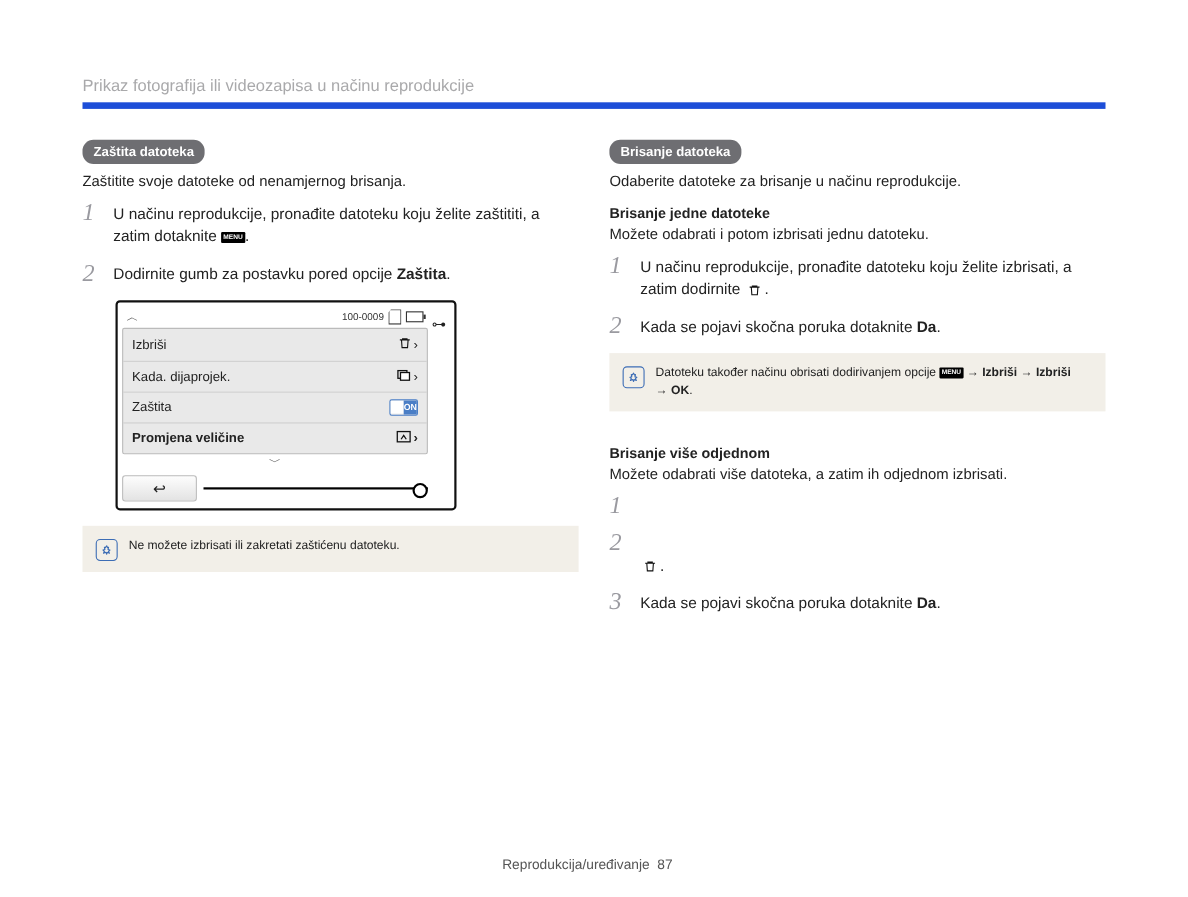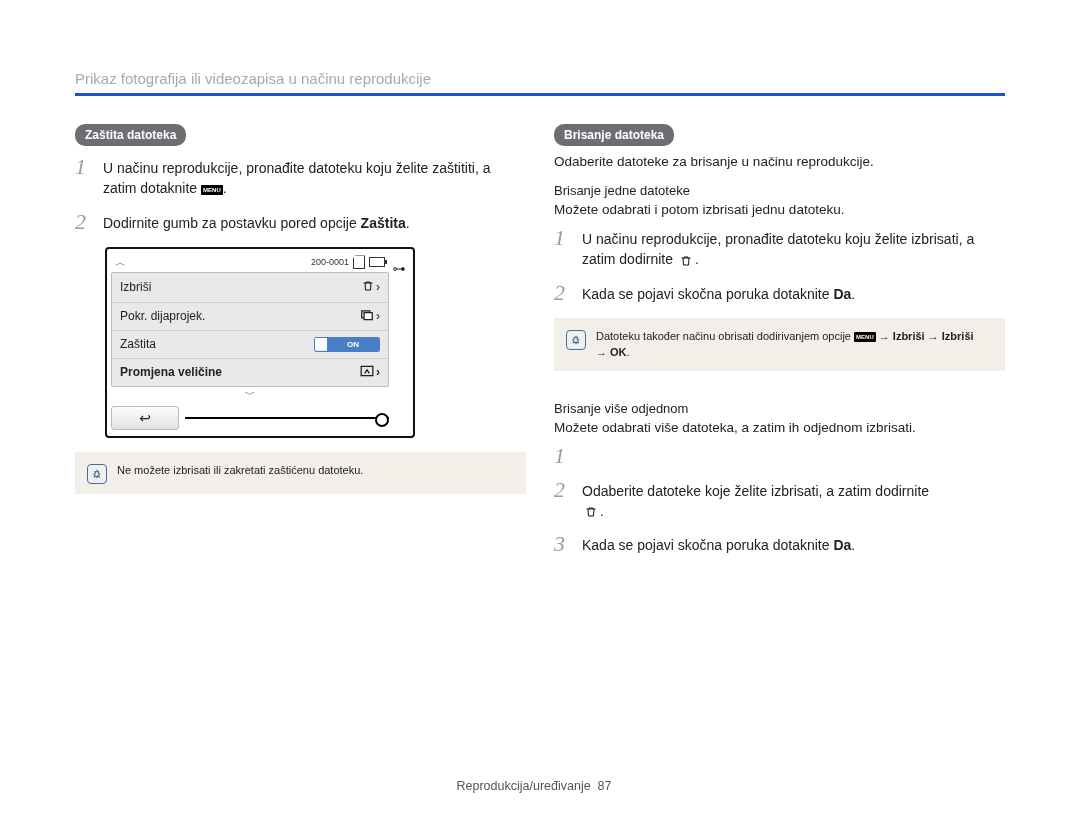--- a/index.html
+++ b/index.html
@@ -15,21 +15,21 @@
   .page {
     padding: 70px 75px 0 75px;
     box-sizing: border-box;
     position: relative;
     height: 100%;
   }
   .page-header {
     color: #a9a9ab;
     font-size: 15px;
     padding-bottom: 6px;
-    border-bottom: 3px solid #1d4ed8;
+    border-bottom: 6px solid #1d4ed8;
     margin-bottom: 28px;
   }
   .columns {
     display: flex;
     gap: 28px;
   }
   .col {
     flex: 1;
     min-width: 0;
   }
@@ -85,21 +85,21 @@
     font-size:6px;
     font-weight:bold;
     padding:2px 2px;
     border-radius:1px;
     line-height:1;
     vertical-align: middle;
   }
   .trash-svg { width:12px; height:14px; }
   .subhead {
     font-size: 13px;
-    font-weight: normal;
+    font-weight: bold;
     margin: 14px 0 4px 0;
   }
   .note-box {
     display: flex;
     background: #f2efe8;
     padding: 10px 12px;
     font-size: 11px;
     line-height: 1.5;
     gap: 10px;
     align-items: flex-start;
@@ -163,21 +163,21 @@
     align-items:center;
     border-radius:2px;
     overflow:hidden;
     font-size:8px;
     font-weight:bold;
     border:1px solid #4a7ec6;
   }
   .on-toggle .on {
     background:#4a7ec6;
     color:#fff;
-    padding:2px 20px;
+    padding:2px 0;
   }
   .on-toggle .dot {
     background:#fff;
     width:12px;
     height:12px;
   }
   .cui-bottom-bar {
     display:flex;
     align-items:center;
     margin-top:4px;
@@ -243,20 +243,21 @@
 </head>
 <body>
 
 <div class="page">
   <div class="page-header">Prikaz fotografija ili videozapisa u načinu reprodukcije</div>
 
   <div class="columns">
 
     <div class="col">
       <div class="pill">Zaštita datoteka</div>
+      <div class="lead">Zaštitite svoje datoteke od nenamjernog brisanja.</div>
 
       <ol class="steps">
         <li class="step">
           <span class="step-num">1</span>
           <span>
             <span>U načinu reprodukcije, pronađite datoteku koju želite zaštititi, a zatim dotaknite </span><span class="menu-chip">MENU</span><span>.</span>
           </span>
         </li>
         <li class="step">
           <span class="step-num">2</span>
@@ -266,39 +267,39 @@
         </li>
       </ol>
 
       
       <div class="camera-ui">
         <div class="cui-area">
           <div class="cui-left">
             <div class="cui-top">
               <span class="chev">︿</span>
               <span class="cui-top-right">
-                <span>200-0001</span>
+                <span>100-0009</span>
                 <span class="sd"></span>
                 <span class="battery"><span class="fill"></span></span>
               </span>
             </div>
             <div class="cui-menu">
               <div class="cui-row">
                 <span>Izbriši</span>
                 <span class="cui-right">
                   <span>
                     <svg class="trash-svg" viewBox="0 0 24 24" fill="none" stroke="#111" stroke-width="2">
                         <path d="M3 6h18M8 6V4h8v2M6 6l1 14h10l1-14"></path>
                       </svg>
                   </span>
                   <span>›</span>
                 </span>
               </div>
               <div class="cui-row">
-                <span>Pokr. dijaprojek.</span>
+                <span>Kada. dijaprojek.</span>
                 <span class="cui-right">
                   <span>
                     <svg width="14" height="12" viewBox="0 0 24 20" fill="none" stroke="#111" stroke-width="2">
                         <rect x="3" y="3" width="14" height="12"></rect>
                         <rect x="7" y="6" width="14" height="12" fill="#fff"></rect>
                       </svg>
                   </span>
                   <span>›</span>
                 </span>
               </div>
@@ -384,21 +385,21 @@
       <div class="subhead" style="margin-top:30px">Brisanje više odjednom</div>
       <div class="lead">Možete odabrati više datoteka, a zatim ih odjednom izbrisati.</div>
 
       <ol class="steps">
         <li class="step">
           <span class="step-num">1</span>
         </li>
         <li class="step">
           <span class="step-num">2</span>
           <span>
-            <span>Odaberite datoteke koje želite izbrisati, a zatim dodirnite </span><br>
+            <br>
             <span class="icon-inline">
                 <svg class="trash-svg" viewBox="0 0 24 24" fill="none" stroke="#111" stroke-width="2">
                   <path d="M3 6h18M8 6V4h8v2M6 6l1 14h10l1-14"></path>
                 </svg>
               </span><span>.</span>
           </span>
         </li>
         <li class="step">
           <span class="step-num">3</span>
           <span>

